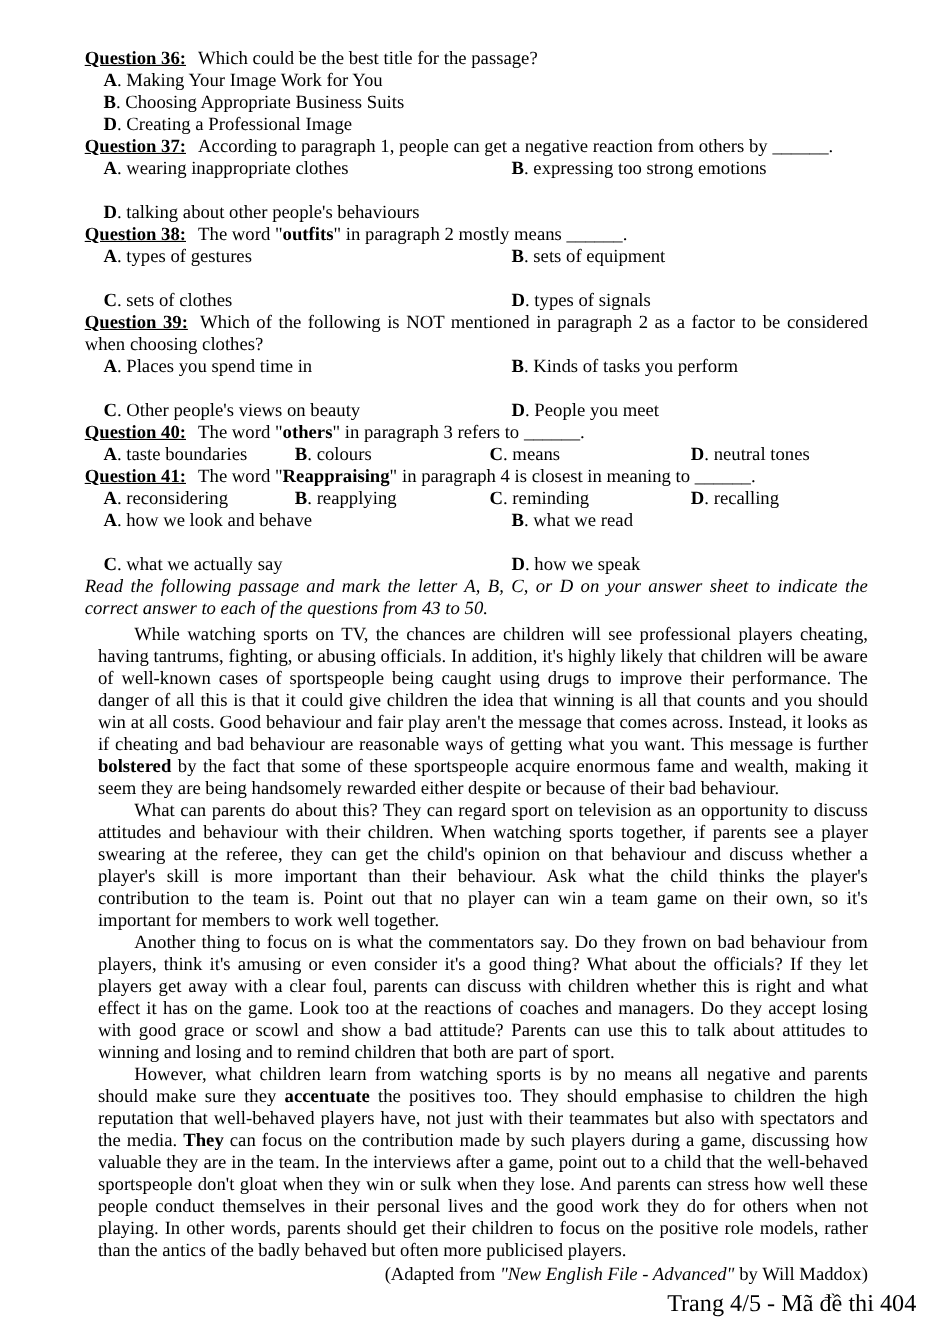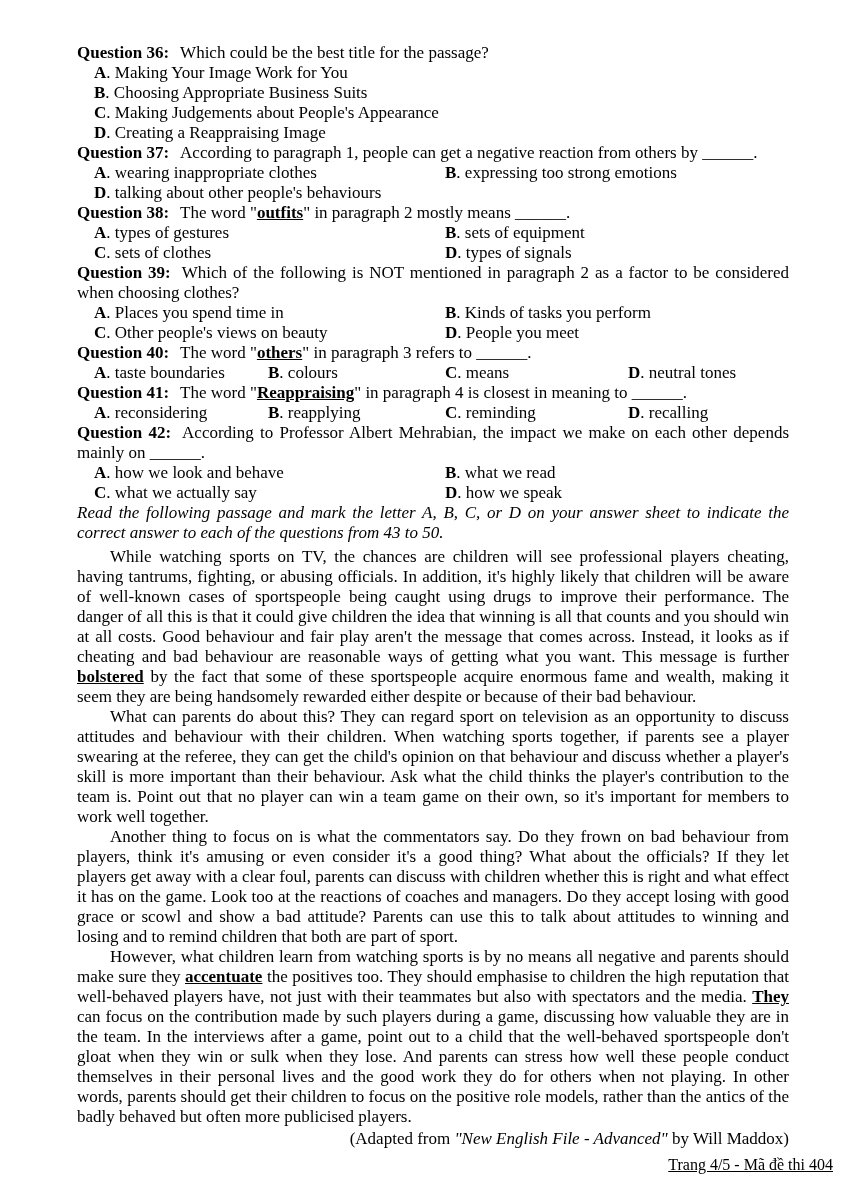--- a/index.html
+++ b/index.html
@@ -16,89 +16,89 @@
     line-height: 20px;
     color: #000000;
   }
   .page {
     width: 712px;
     margin: 43px 60px 0 77px;
   }
   .qnum {
     font-weight: bold;
     margin-right: 11px;
+    text-decoration: underline;
   }
   .stem {
     text-align: justify;
   }
   .kw {
     font-weight: bold;
-    text-decoration: underline;
   }
   .it {
     font-style: italic;
   }
   .opts {
     padding-left: 17px;
   }
   .opts-two {
     display: grid;
     grid-template-columns: 351px auto;
+    gap: 20px;
   }
   .opts-four {
     display: grid;
     grid-template-columns: 174px 177px 183px auto;
   }
   .opt {
     white-space: nowrap;
   }
   .opt-letter {
     font-weight: bold;
   }
   .instruction {
     margin: 0;
     font-weight: normal;
     font-style: italic;
     text-align: justify;
   }
   .passage {
     margin-top: 4px;
+    margin-left: 12px;
   }
   .passage p {
     margin: 0;
     text-align: justify;
     text-indent: 33px;
   }
   .passage p.attribution {
     text-align: right;
     text-indent: 0;
     margin-top: 2px;
   }
   .footer {
     text-align: right;
     margin-right: -44px;
     margin-top: 6px;
-    font-size: 16px;
-    text-decoration: underline;
+    font-size: 22px;
   }
 </style>
 </head>
 <body>
 
 <div class="page">
 
   <section>
 
     <div class="question">
       <div class="stem"><span class="qnum">Question 36:</span><span><span>Which could be the best title for the passage?</span></span></div>
       <div class="opts opts-list">
         <div class="opt"><span class="opt-letter">A</span><span>. </span><span>Making Your Image Work for You</span></div>
         <div class="opt"><span class="opt-letter">B</span><span>. </span><span>Choosing Appropriate Business Suits</span></div>
-        <div class="opt"><span class="opt-letter">C</span><span>. </span><span>Making Judgements about People's Appearance</span></div>
-        <div class="opt"><span class="opt-letter">D</span><span>. </span><span>Creating a Reappraising Image</span></div>
+        <div class="opt"><span class="opt-letter">D</span><span>. </span><span>Creating a Professional Image</span></div>
       </div>
     </div>
 
     <div class="question">
       <div class="stem"><span class="qnum">Question 37:</span><span><span>According to paragraph 1, people can get a negative reaction from others by ______.</span></span></div>
       <div class="opts opts-two">
         <div class="opt"><span class="opt-letter">A</span><span>. </span><span>wearing inappropriate clothes</span></div>
         <div class="opt"><span class="opt-letter">B</span><span>. </span><span>expressing too strong emotions</span></div>
         <div class="opt"><span class="opt-letter">D</span><span>. </span><span>talking about other people's behaviours</span></div>
       </div>
@@ -138,21 +138,20 @@
       <div class="stem"><span class="qnum">Question 41:</span><span><span>The word "</span><span class="kw">Reappraising</span><span>" in paragraph 4 is closest in meaning to ______.</span></span></div>
       <div class="opts opts-four">
         <div class="opt"><span class="opt-letter">A</span><span>. </span><span>reconsidering</span></div>
         <div class="opt"><span class="opt-letter">B</span><span>. </span><span>reapplying</span></div>
         <div class="opt"><span class="opt-letter">C</span><span>. </span><span>reminding</span></div>
         <div class="opt"><span class="opt-letter">D</span><span>. </span><span>recalling</span></div>
       </div>
     </div>
 
     <div class="question">
-      <div class="stem"><span class="qnum">Question 42:</span><span><span>According to Professor Albert Mehrabian, the impact we make on each other depends mainly on ______.</span></span></div>
       <div class="opts opts-two">
         <div class="opt"><span class="opt-letter">A</span><span>. </span><span>how we look and behave</span></div>
         <div class="opt"><span class="opt-letter">B</span><span>. </span><span>what we read</span></div>
         <div class="opt"><span class="opt-letter">C</span><span>. </span><span>what we actually say</span></div>
         <div class="opt"><span class="opt-letter">D</span><span>. </span><span>how we speak</span></div>
       </div>
     </div>
 
   </section>
 

